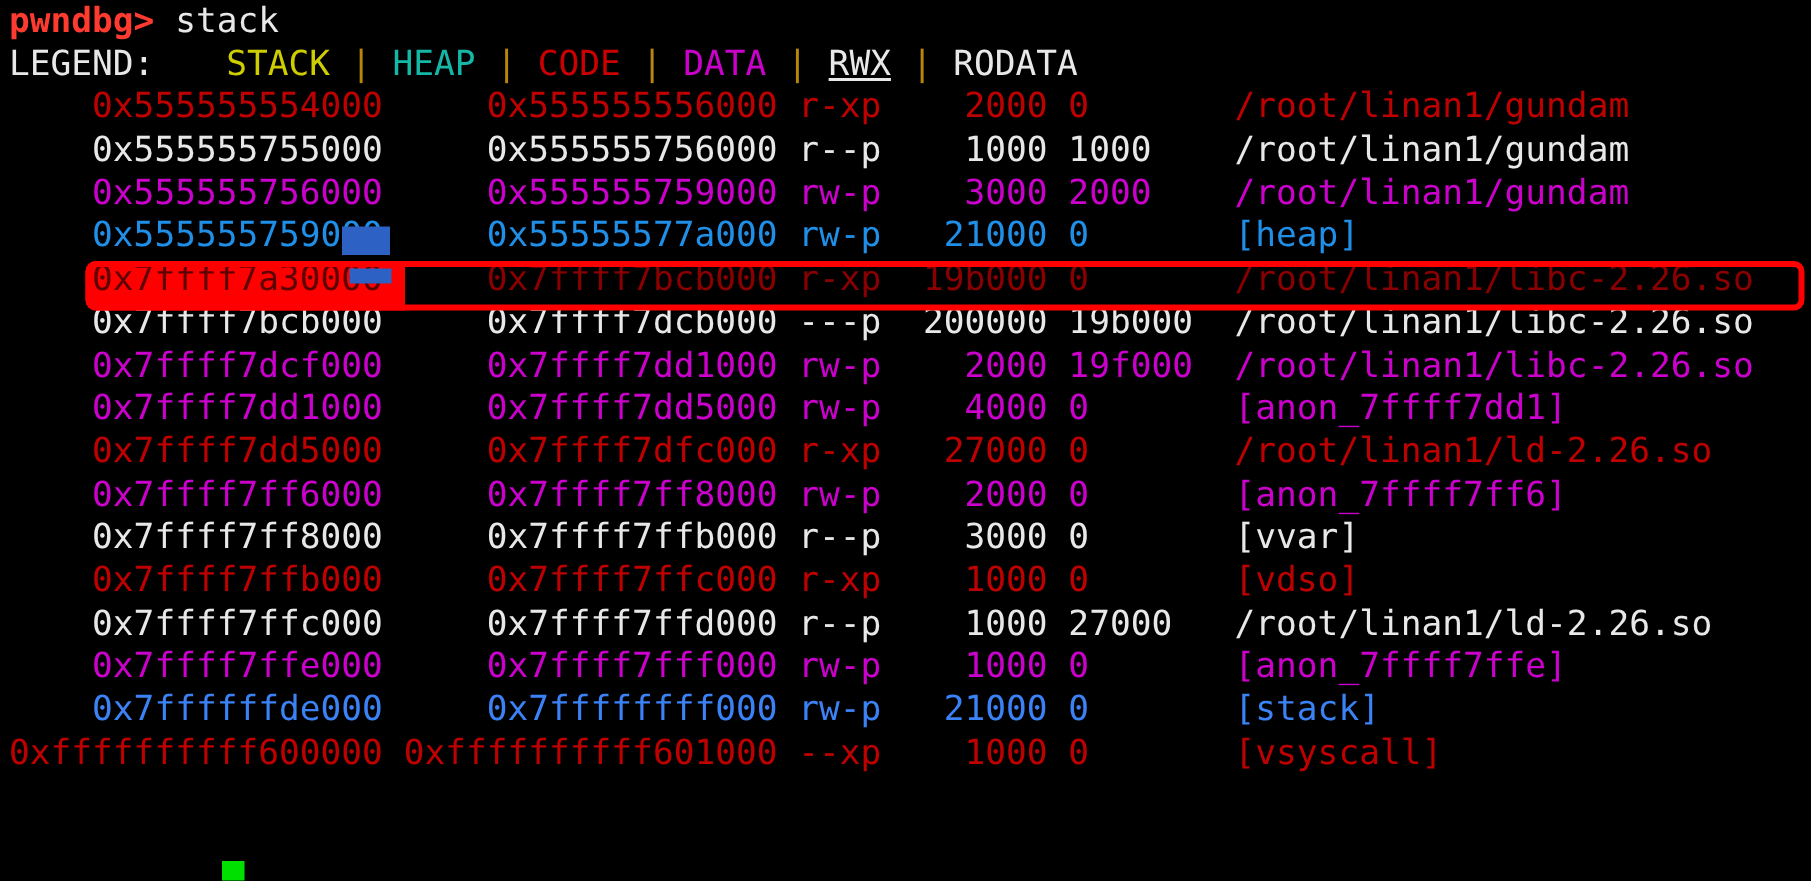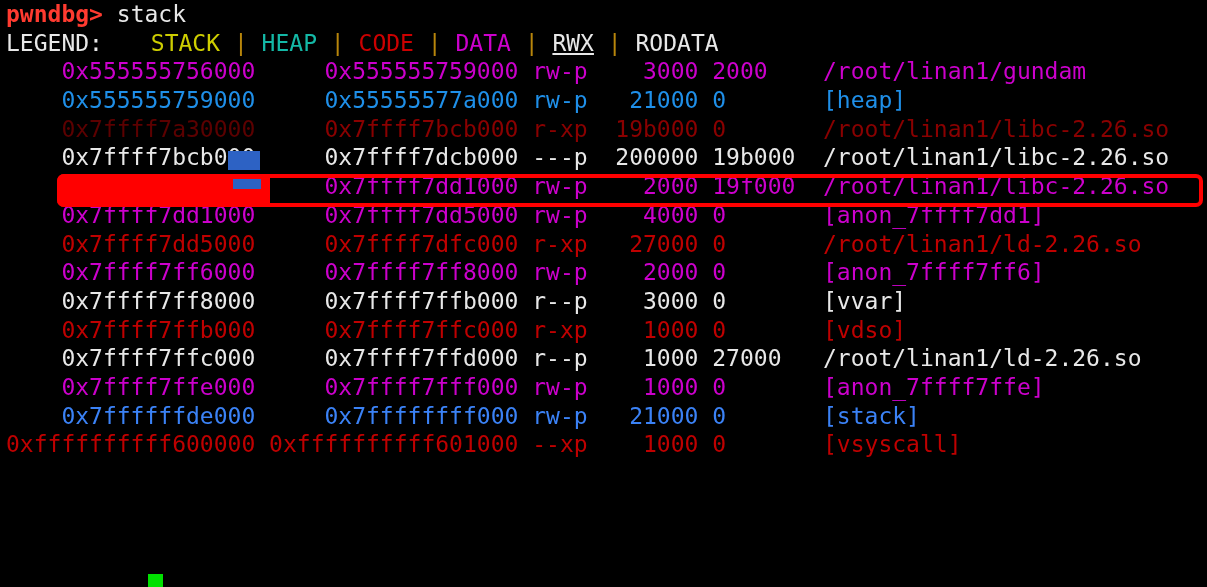--- a/index.html
+++ b/index.html
@@ -112,20 +112,22 @@
 </head>
 <body>
 
 <div class="terminal">
 
   <div class="line prompt-line"><span class="prompt-name">pwndbg&gt;</span><span class="prompt-cmd"> </span><span class="prompt-cmd">stack</span></div>
 
   <div class="line legend-line"><span class="legend-label">LEGEND:</span><span class="legend-label"> </span><span class="lg-stack">STACK</span><span class="legend-sep"> | </span><span class="lg-heap">HEAP</span><span class="legend-sep"> | </span><span class="lg-code">CODE</span><span class="legend-sep"> | </span><span class="lg-data">DATA</span><span class="legend-sep"> | </span><span class="lg-rwx">RWX</span><span class="legend-sep"> | </span><span class="lg-rodata">RODATA</span></div>
 
   <div id="rows-container">
+      <div class="line row"><span class="c-code seg-left">    0x555555554000</span><span class="c-code">     0x555555556000</span><span class="c-code"> r-xp</span><span class="c-code">    2000</span><span class="c-code"> 0      </span><span class="c-code"> /root/linan1/gundam</span></div>
+      <div class="line row"><span class="c-rodata seg-left">    0x555555755000</span><span class="c-rodata">     0x555555756000</span><span class="c-rodata"> r--p</span><span class="c-rodata">    1000</span><span class="c-rodata"> 1000   </span><span class="c-rodata"> /root/linan1/gundam</span></div>
       <div class="line row"><span class="c-data seg-left">    0x555555756000</span><span class="c-data">     0x555555759000</span><span class="c-data"> rw-p</span><span class="c-data">    3000</span><span class="c-data"> 2000   </span><span class="c-data"> /root/linan1/gundam</span></div>
       <div class="line row"><span class="c-heap seg-left">    0x555555759000</span><span class="c-heap">     0x55555577a000</span><span class="c-heap"> rw-p</span><span class="c-heap">   21000</span><span class="c-heap"> 0      </span><span class="c-heap"> [heap]</span></div>
       <div class="line row row-highlight"><span class="c-code seg-left">    0x7ffff7a30000</span><span class="c-code">     0x7ffff7bcb000</span><span class="c-code"> r-xp</span><span class="c-code">  19b000</span><span class="c-code"> 0      </span><span class="c-code"> /root/linan1/libc-2.26.so</span></div>
       <div class="line row"><span class="c-rodata seg-left">    0x7ffff7bcb000</span><span class="c-rodata">     0x7ffff7dcb000</span><span class="c-rodata"> ---p</span><span class="c-rodata">  200000</span><span class="c-rodata"> 19b000 </span><span class="c-rodata"> /root/linan1/libc-2.26.so</span></div>
       <div class="line row"><span class="c-data seg-left">    0x7ffff7dcf000</span><span class="c-data">     0x7ffff7dd1000</span><span class="c-data"> rw-p</span><span class="c-data">    2000</span><span class="c-data"> 19f000 </span><span class="c-data"> /root/linan1/libc-2.26.so</span></div>
       <div class="line row"><span class="c-data seg-left">    0x7ffff7dd1000</span><span class="c-data">     0x7ffff7dd5000</span><span class="c-data"> rw-p</span><span class="c-data">    4000</span><span class="c-data"> 0      </span><span class="c-data"> [anon_7ffff7dd1]</span></div>
       <div class="line row"><span class="c-code seg-left">    0x7ffff7dd5000</span><span class="c-code">     0x7ffff7dfc000</span><span class="c-code"> r-xp</span><span class="c-code">   27000</span><span class="c-code"> 0      </span><span class="c-code"> /root/linan1/ld-2.26.so</span></div>
       <div class="line row"><span class="c-data seg-left">    0x7ffff7ff6000</span><span class="c-data">     0x7ffff7ff8000</span><span class="c-data"> rw-p</span><span class="c-data">    2000</span><span class="c-data"> 0      </span><span class="c-data"> [anon_7ffff7ff6]</span></div>
       <div class="line row"><span class="c-rodata seg-left">    0x7ffff7ff8000</span><span class="c-rodata">     0x7ffff7ffb000</span><span class="c-rodata"> r--p</span><span class="c-rodata">    3000</span><span class="c-rodata"> 0      </span><span class="c-rodata"> [vvar]</span></div>
       <div class="line row"><span class="c-code seg-left">    0x7ffff7ffb000</span><span class="c-code">     0x7ffff7ffc000</span><span class="c-code"> r-xp</span><span class="c-code">    1000</span><span class="c-code"> 0      </span><span class="c-code"> [vdso]</span></div>

